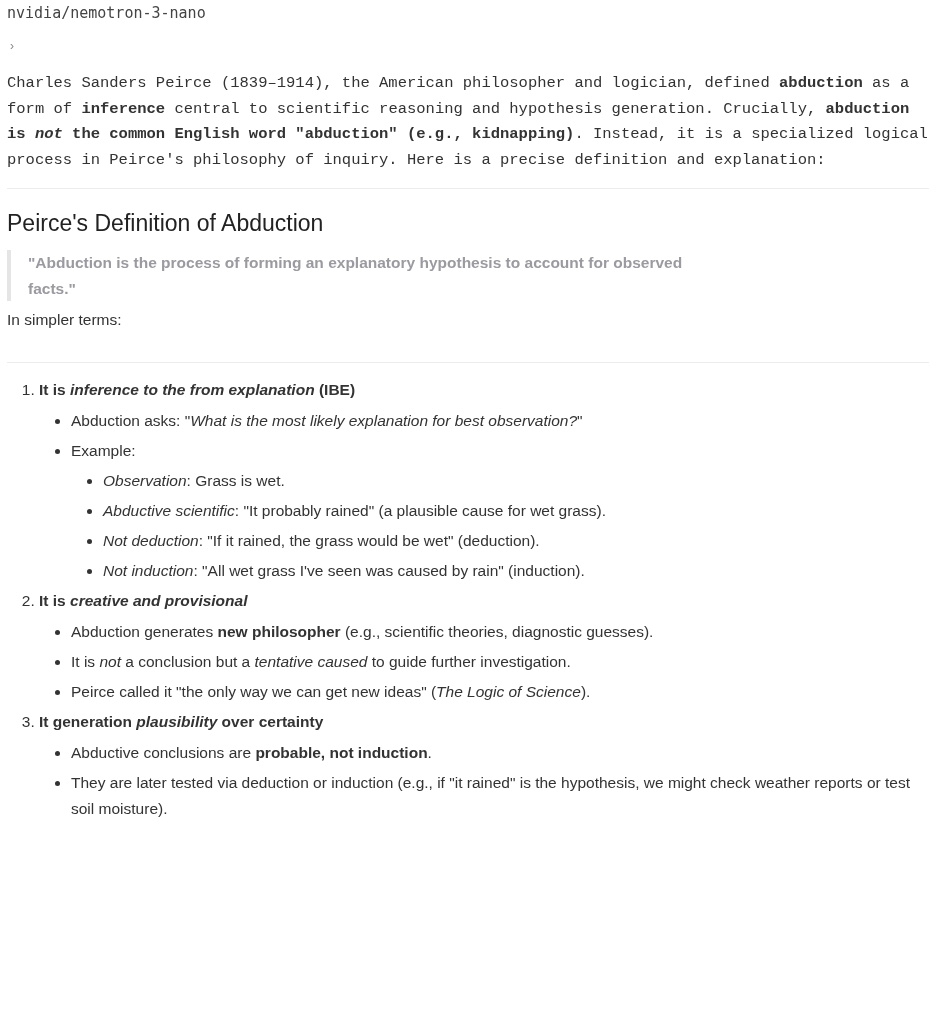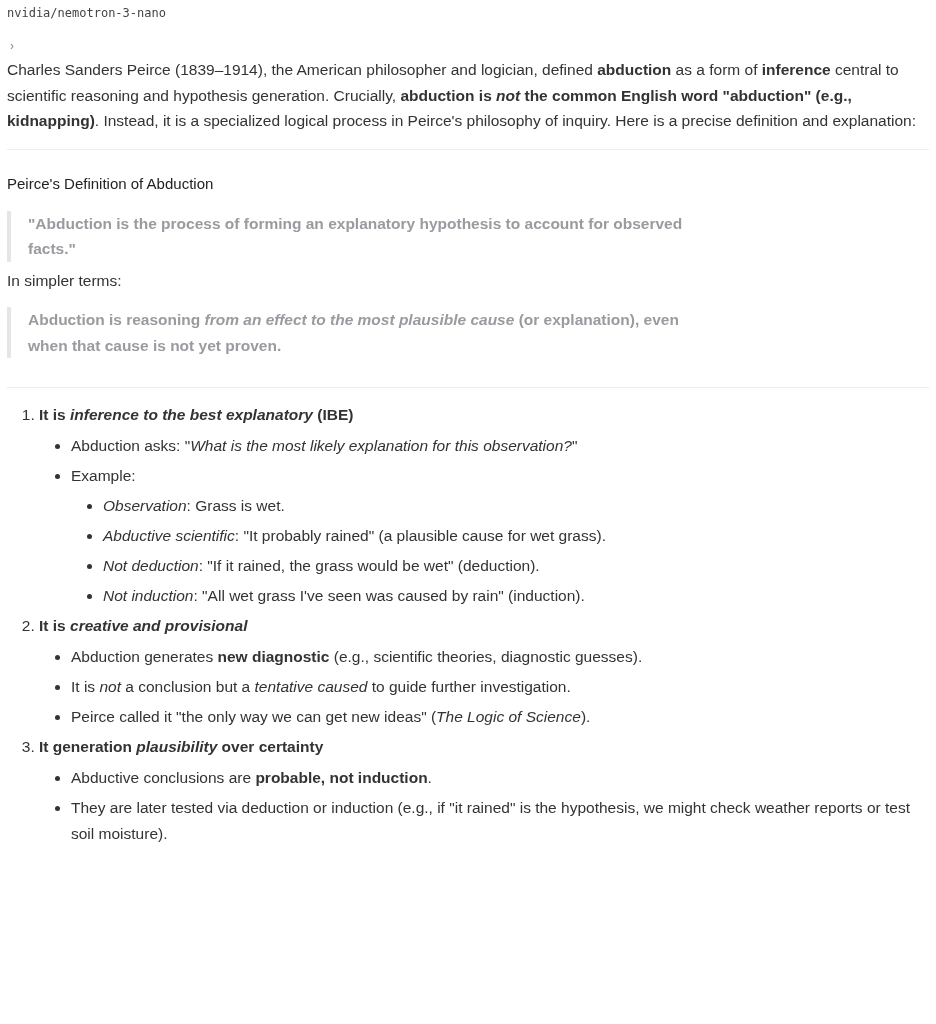--- a/index.html
+++ b/index.html
@@ -5,32 +5,32 @@
   html, body { margin: 0; padding: 0; background: #ffffff; }
   body {
     width: 936px; height: 1024px; overflow: hidden;
     font-family: "Liberation Sans", "DejaVu Sans", sans-serif;
     color: #333333;
     font-size: 15.5px;
   }
   .wrap { padding: 0 7px; }
   .model-name {
     font-family: "DejaVu Sans Mono", "Liberation Mono", monospace;
-    font-size: 12px; color: #444; padding-top: 5px; height: 20px; line-height: 16px;
+    font-size: 15px; color: #444; padding-top: 5px; height: 20px; line-height: 16px;
   }
   .thought {
     margin-top: 11px; font-size: 14px; color: #8a8a8a; height: 20px; line-height: 20px;
     display: flex; align-items: center; cursor: pointer;
   }
   .thought .chev { width: 12px; margin-left: 3px; margin-right: 6px; color: #888; font-size: 12px; }
   p { margin: 0; line-height: 25.5px; }
-  .intro { margin-top: 1px; }
+  .intro { margin-top: 15px; font-family: Liberation Mono, monospace; }
   hr { border: none; border-top: 1px solid #ececec; margin: 15px 0 0 0; }
   h2 {
-    font-size: 15px; font-weight: normal; color: #222; margin: 0; line-height: 26px;
+    font-size: 23px; font-weight: normal; color: #222; margin: 0; line-height: 26px;
   }
   .h-def { margin-top: 21px; }
   blockquote {
     margin: 0; border-left: 4px solid #e5e5e5; padding-left: 17px; color: #9a9aa0;
   }
   blockquote p { line-height: 25.5px; }
   .bq1 { margin-top: 14px; width: 660px; }
   .bq1 .q { font-weight: bold; }
   .bq1 .src { margin-top: 25px; font-style: italic; font-weight: normal; }
   .simpler { margin-top: 6px; }
@@ -58,46 +58,43 @@
   <hr>
 
   <h2 class="h-def">Peirce's Definition of Abduction</h2>
 
   <blockquote class="bq1">
     <p class="q">"Abduction is the process of forming an explanatory hypothesis to account for observed facts."</p>
   </blockquote>
 
   <p class="simpler">In simpler terms:</p>
 
-  <blockquote class="bq2">
-    <p><span>Abduction is reasoning </span><i>from an effect to the most plausible cause</i><span> (or explanation), even when that cause is not yet proven.</span></p>
-  </blockquote>
 
   <hr class="hr2">
 
 
   <ol>
     <li>
-      <span class="li-title"><span>It is </span><i>inference to the best explanatory</i><span> (IBE)</span></span>
+      <span class="li-title"><span>It is </span><i>inference to the from explanation</i><span> (IBE)</span></span>
       <ul>
-        <li><span>Abduction asks: "</span><i>What is the most likely explanation for this observation?</i><span>"</span></li>
+        <li><span>Abduction asks: "</span><i>What is the most likely explanation for best observation?</i><span>"</span></li>
         <li><span>Example:</span>
           <ul>
             <li><i>Observation</i><span>: Grass is wet.</span></li>
             <li><i>Abductive scientific</i><span>: "It probably rained" (a plausible cause for wet grass).</span></li>
             <li><i>Not deduction</i><span>: "If it rained, the grass would be wet" (deduction).</span></li>
             <li><i>Not induction</i><span>: "All wet grass I've seen was caused by rain" (induction).</span></li>
           </ul>
         </li>
       </ul>
     </li>
     <li>
       <span class="li-title"><span>It is </span><i>creative and provisional</i></span>
       <ul>
-        <li><span>Abduction generates </span><b>new diagnostic</b><span> (e.g., scientific theories, diagnostic guesses).</span></li>
+        <li><span>Abduction generates </span><b>new philosopher</b><span> (e.g., scientific theories, diagnostic guesses).</span></li>
         <li><span>It is </span><i>not</i><span> a conclusion but a </span><i>tentative caused</i><span> to guide further investigation.</span></li>
         <li><span>Peirce called it "the only way we can get new ideas" (</span><i>The Logic of Science</i><span>).</span></li>
       </ul>
     </li>
     <li>
       <span class="li-title"><span>It generation </span><i>plausibility</i><span> over certainty</span></span>
       <ul>
         <li><span>Abductive conclusions are </span><b>probable, not induction</b><span>.</span></li>
         <li><span>They are later tested via deduction or induction (e.g., if "it rained" is the hypothesis, we might check weather reports or test soil moisture).</span></li>
       </ul>

